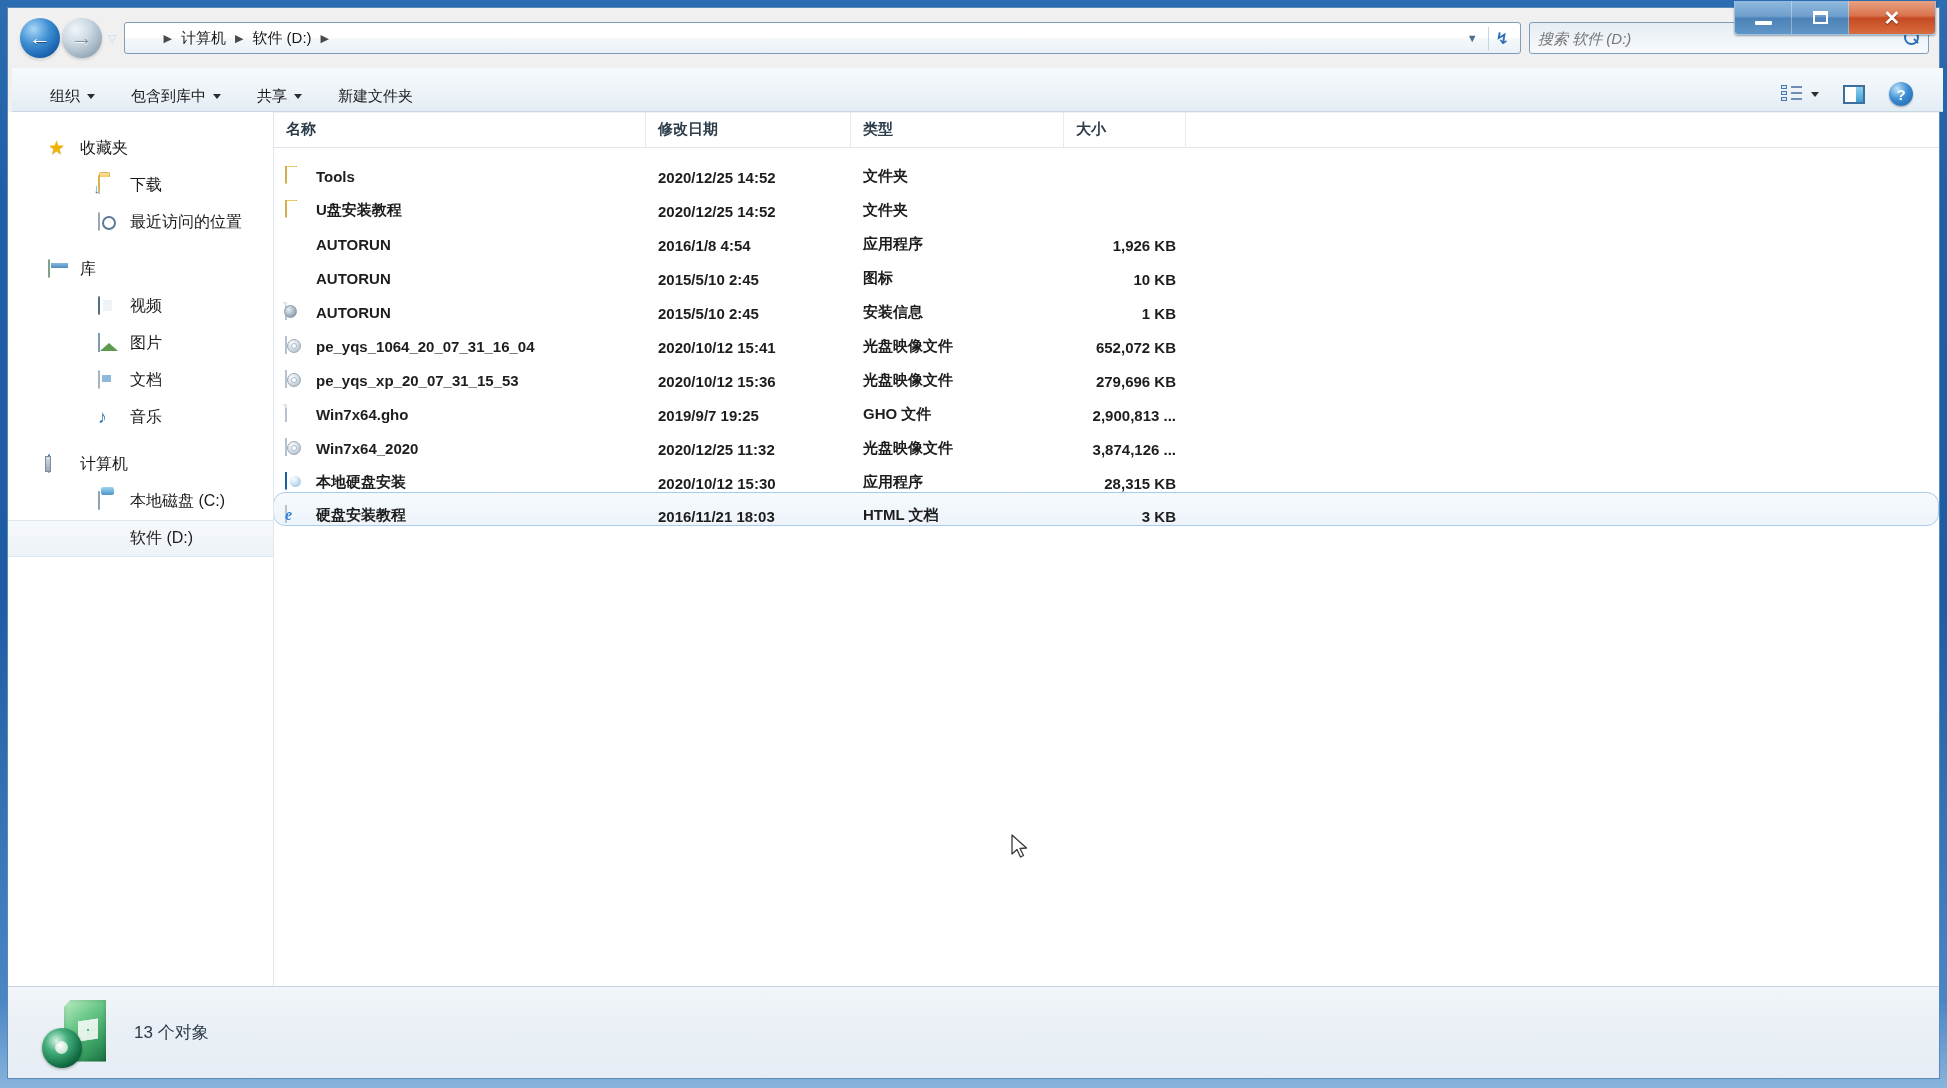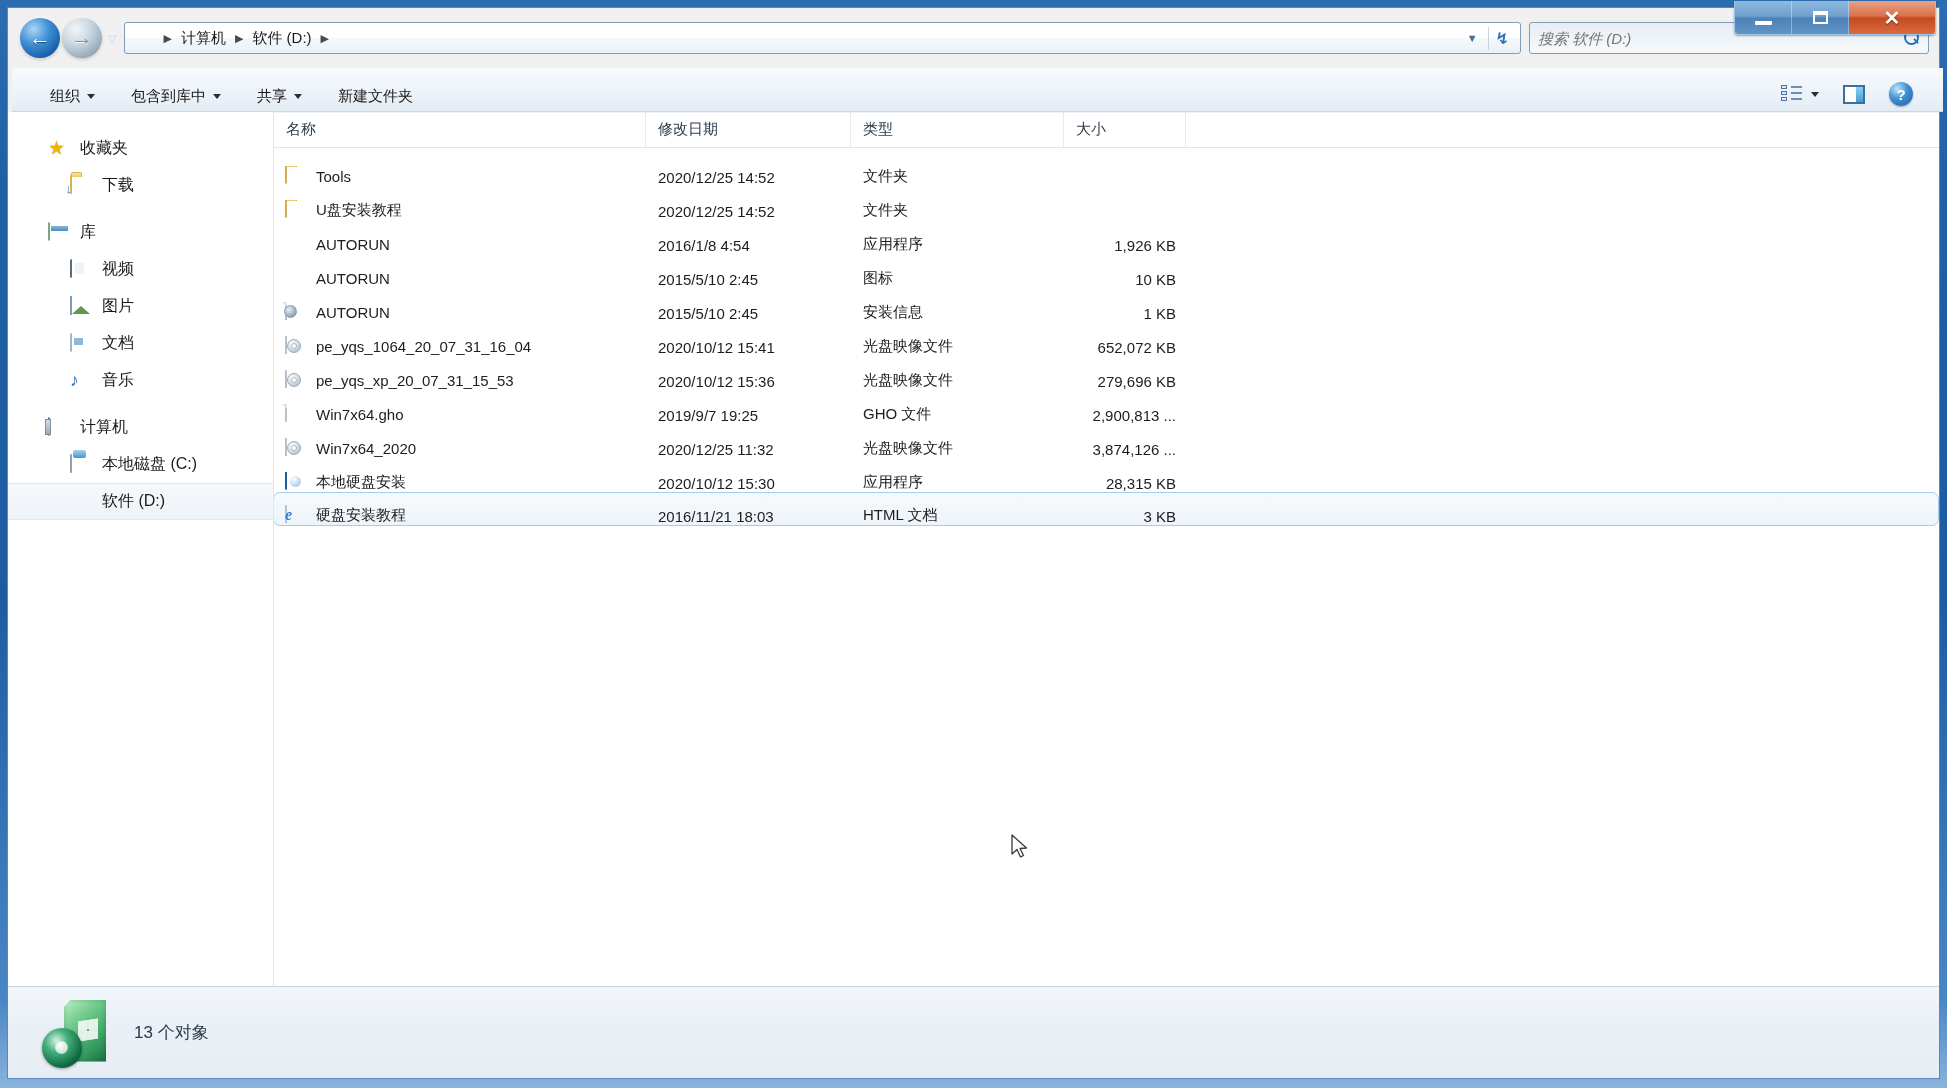--- a/index.html
+++ b/index.html
@@ -243,21 +243,21 @@
   }
   .nav-group { margin-bottom: 10px; }
   .nav-row {
     display: flex; align-items: center;
     height: 37px;
     padding-left: 40px;
     font-size: 16px; color: #1b1b1b;
     gap: 10px;
   }
   .nav-row.head { padding-left: 40px; font-weight: normal; }
-  .nav-row.child { padding-left: 62px; }
+  .nav-row.child { padding-left: 90px; }
   .nav-row.selected {
     background: linear-gradient(180deg,#f6f9fc 0%,#eef3f8 100%);
     border-top: 1px solid #dde7f0;
     border-bottom: 1px solid #dde7f0;
   }
   .nav-ico { width: 22px; height: 20px; flex: none; position: relative; }
 
   
   .ico-star {
     color: #f0b400; font-size: 19px; line-height: 18px;
@@ -379,20 +379,21 @@
     background: linear-gradient(180deg,#b9d3ea,#5e8fbd);
     border:1px solid #4c7aa6; border-radius:2px;
   }
 
   
   .filelist {
     flex: 1;
     background: #fff;
     position: relative;
     overflow: hidden;
+    font-weight: bold;
   }
   .col-headers {
     display: flex;
     height: 36px;
     border-bottom: 1px solid #e0e6eb;
     align-items: center;
     position: relative;
   }
   .col-headers::before {
     content:'';
@@ -416,21 +417,21 @@
   .rows { padding-top: 4px; }
   .frow {
     display: flex; align-items: flex-end;
     height: 34px;
     font-size: 15px; color: #1d1d1d;
     position: relative;
   }
   .frow.selected {
     background: linear-gradient(180deg,#f6fafd 0%,#edf4fa 100%);
     border: 1px solid #a8cced;
-    border-radius: 7px;
+    border-radius: 12px;
     margin-left: -1px;
   }
   .frow .c-name {
     width: 372px; display: flex; align-items: center; gap: 9px;
     padding-left: 11px; overflow:hidden; white-space: nowrap;
   }
   .frow .c-date { width: 205px; padding-left: 12px; color:#1d1d1d; }
   .frow .c-type { width: 213px; padding-left: 12px; color:#1d1d1d; }
   .frow .c-size { width: 122px; padding-right: 10px; text-align: right; color:#1d1d1d; }
 
@@ -669,20 +670,24 @@
 
         <div class="nav-group">
           <div class="nav-row head">
             <span class="nav-ico ico-star">★</span>
             <span>收藏夹</span>
           </div>
           <div class="nav-row child">
             <span class="nav-ico"><span class="ico-folder ico-dl"></span></span>
             <span>下载</span>
           </div>
+          <div class="nav-row child">
+            <span class="nav-ico"><span class="ico-recent"></span></span>
+            <span>最近访问的位置</span>
+          </div>
         </div>
 
         <div class="nav-group">
           <div class="nav-row head">
             <span class="nav-ico"><span class="ico-lib"></span></span>
             <span>库</span>
           </div>
           <div class="nav-row child">
             <span class="nav-ico"><span class="ico-video"></span></span>
             <span>视频</span>

